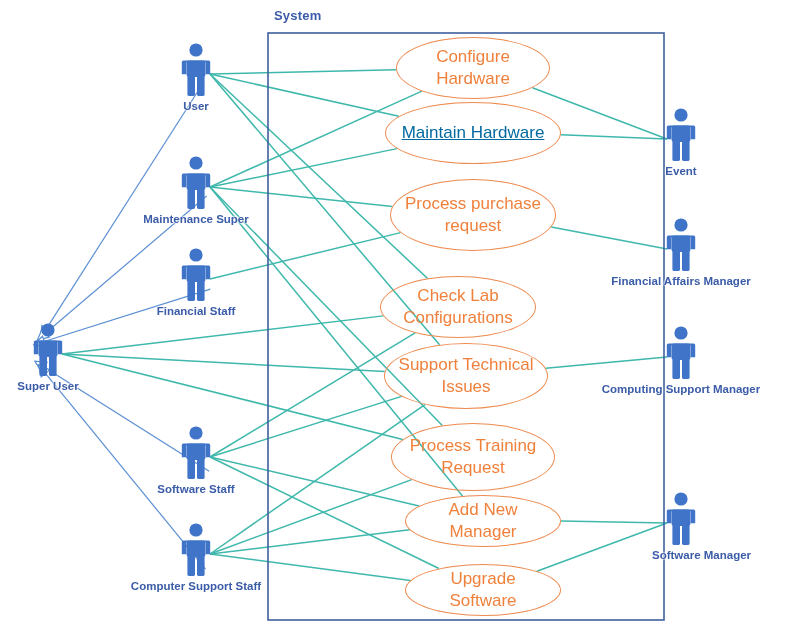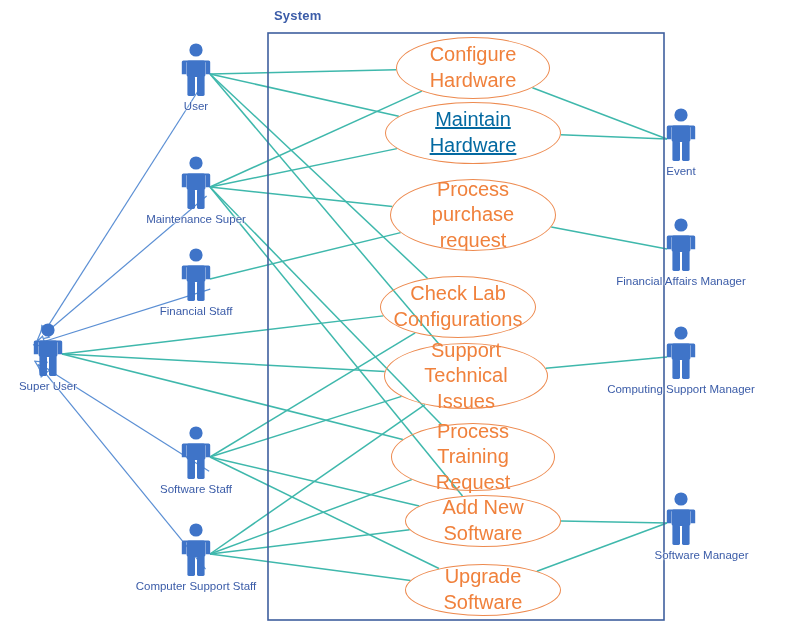--- a/index.html
+++ b/index.html
@@ -7,27 +7,27 @@
   body{width:788px;height:640px;position:relative;overflow:hidden;
        font-family:"Liberation Sans",sans-serif;}
   #stage{position:relative;width:788px;height:640px;}
   svg#canvas{position:absolute;left:0;top:0;width:788px;height:640px;}
 
   .sys-label{position:absolute;font-size:13px;color:#3b5ca8;letter-spacing:.2px;white-space:nowrap;}
 
   .actor{position:absolute;width:0;height:0;}
   .actor .fig{position:absolute;left:-18px;top:-30px;width:36px;height:56px;}
   .actor .nm{position:absolute;top:28px;left:50%;transform:translateX(-50%);
-             white-space:nowrap;font-size:11.5px;font-weight:normal;color:#3b5ca8;
+             white-space:nowrap;font-size:11.5px;font-weight:bold;color:#3b5ca8;
              text-shadow:0 0 2px #fff,0 0 2px #fff,0 0 2px #fff;}
 
   .uc{position:absolute;display:flex;align-items:center;justify-content:center;
       text-align:center;box-sizing:border-box;border:1.6px solid #ed8a4f;
       border-radius:50%;background:rgba(255,255,255,0.0);
-      color:#f0813c;font-size:20px;line-height:1.28;padding:0 12px;}
+      color:#f0813c;font-size:17px;line-height:1.28;padding:0 12px;}
   .uc span{display:block;}
 </style>
 </head>
 <body>
 
 <div id="stage">
   <svg id="canvas" viewBox="0 0 788 640" xmlns="http://www.w3.org/2000/svg">
     <defs>
       <marker id="genarrow" viewBox="0 0 12 12" refX="11" refY="6" markerWidth="11" markerHeight="11" orient="auto-start-reverse">
         <path d="M 1 1 L 11 6 L 1 11 z" fill="#ffffff" stroke="#5b8fd4" stroke-width="1.1"></path>
@@ -207,21 +207,21 @@
         </div>
       </div>
       <div class="uc" style="left: 391px; top: 423px; width: 164px; height: 68px; border-color: rgb(237, 138, 79); color: rgb(240, 129, 60);">
         <div>
           <span>Process Training</span>
           <span>Request</span>
         </div>
       </div>
       <div class="uc" style="left: 405px; top: 495px; width: 156px; height: 52px; border-color: rgb(237, 138, 79); color: rgb(240, 129, 60);">
         <div>
-          <span>Add New Software</span>
+          <span>Add New Manager</span>
         </div>
       </div>
       <div class="uc" style="left: 405px; top: 564px; width: 156px; height: 52px; border-color: rgb(237, 138, 79); color: rgb(240, 129, 60);">
         <div>
           <span>Upgrade Software</span>
         </div>
       </div>
     </div>
 </div>
 

